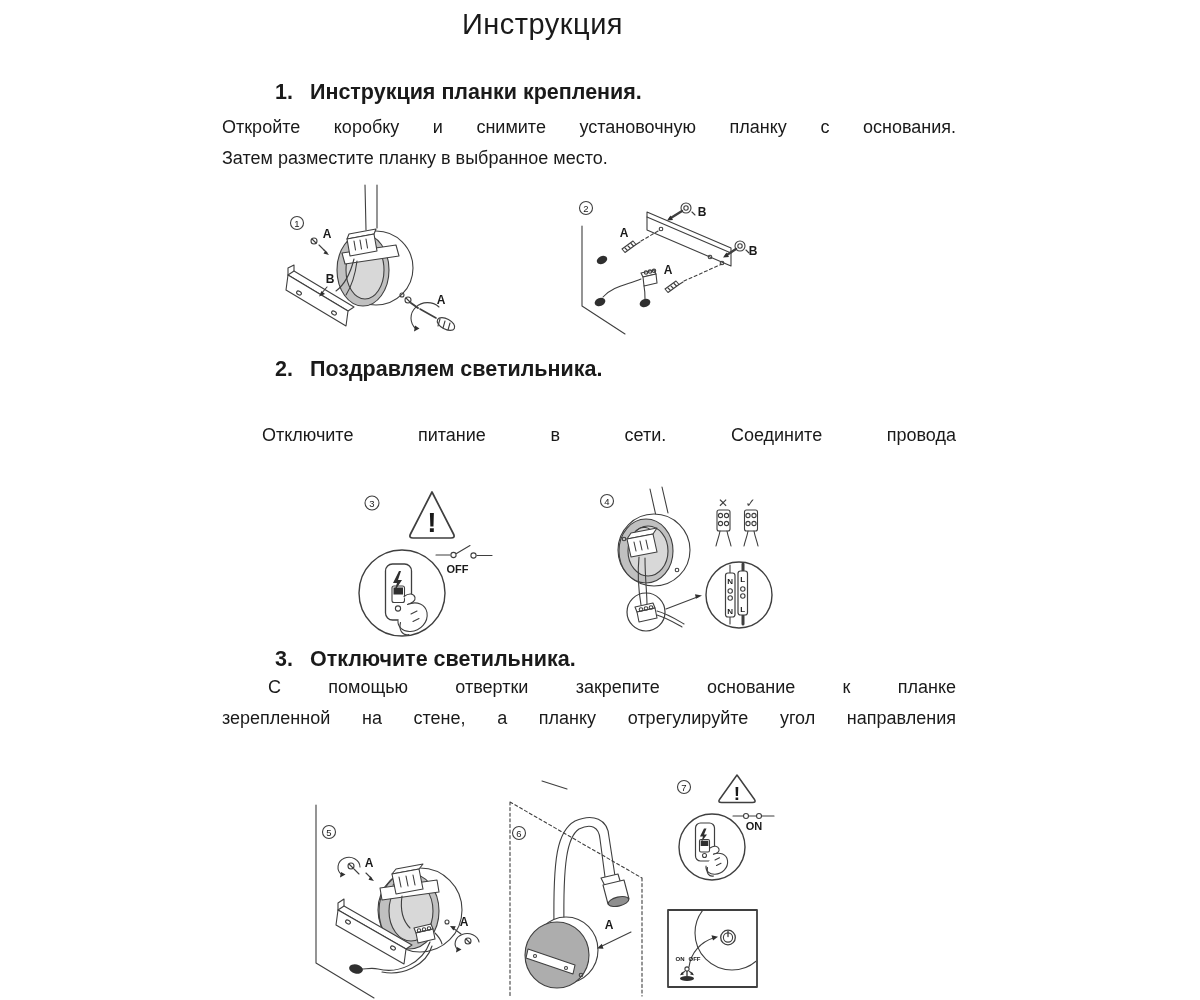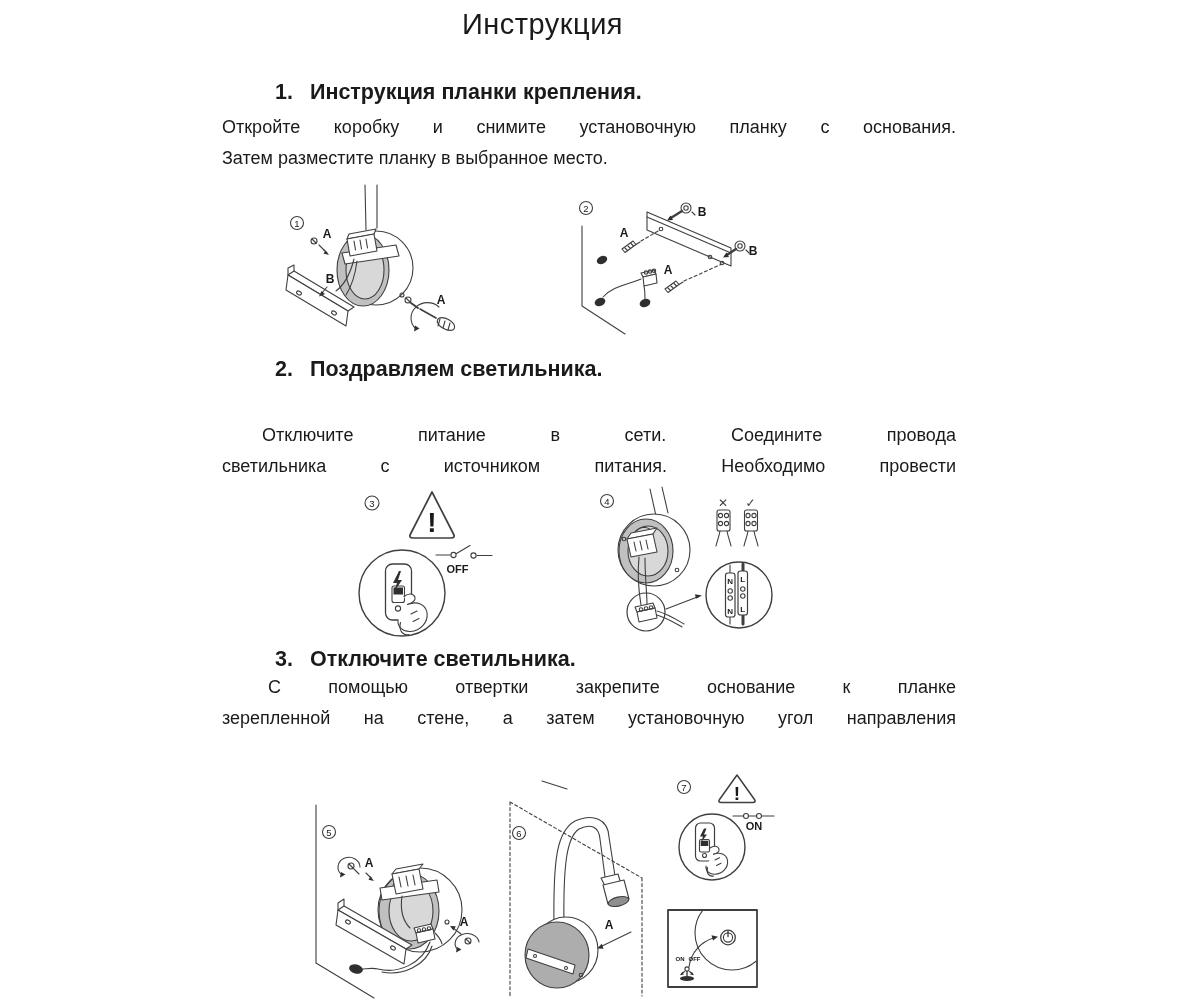--- a/index.html
+++ b/index.html
@@ -166,21 +166,20 @@
       </g>
     </g>
   </svg>
 
   <div class="heading" style="top:357px;">
     <span>2.</span>
     <span>Поздравляем светильника.</span>
   </div>
   <div class="para" style="top:388px;margin-top:32px;">
       <div class="pline just" style="text-indent: 40px;">Отключите питание в сети. Соедините провода</div>
-      <div class="pline just">светильника с источником питания. Необходимо провести</div>
     </div>
 
   <svg class="fig" style="left:340px; top:483px;" width="165" height="167" viewBox="0 0 165 167">
     <g class="ln">
       <g>
         <circle cx="32" cy="20" r="7"></circle>
         <text class="num" x="32" y="23.5">3</text>
       </g>
       <g>
         <path d="M92,9 L113.5,51 Q115.5,55 111,55 L73,55 Q68.5,55 70.5,51 Z" stroke-width="1.7"></path>
@@ -275,21 +274,21 @@
       </g>
     </g>
   </svg>
 
   <div class="heading" style="top:647px;">
     <span>3.</span>
     <span>Отключите светильника.</span>
   </div>
   <div class="para" style="top:672px;">
       <div class="pline just" style="text-indent: 46px;">С помощью отвертки закрепите основание к планке</div>
-      <div class="pline just">зерепленной на стене, а затем установочную угол направления</div>
+      <div class="pline just">зерепленной на стене, а планку отрегулируйте угол направления</div>
     </div>
 
   <svg class="fig" style="left:290px; top:778px;" width="215" height="222" viewBox="0 0 215 222">
     <g class="ln">
       <path d="M26,27 L26,185 L84,220"></path>
       <g>
         <circle cx="39" cy="54" r="6.5"></circle>
         <text class="num" x="39" y="57.5">5</text>
       </g>
       <g>

